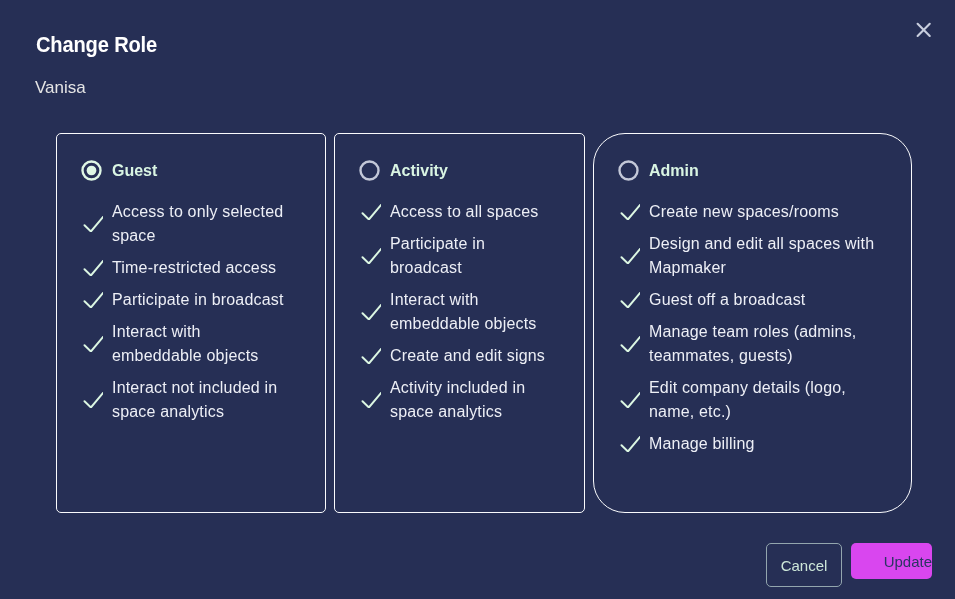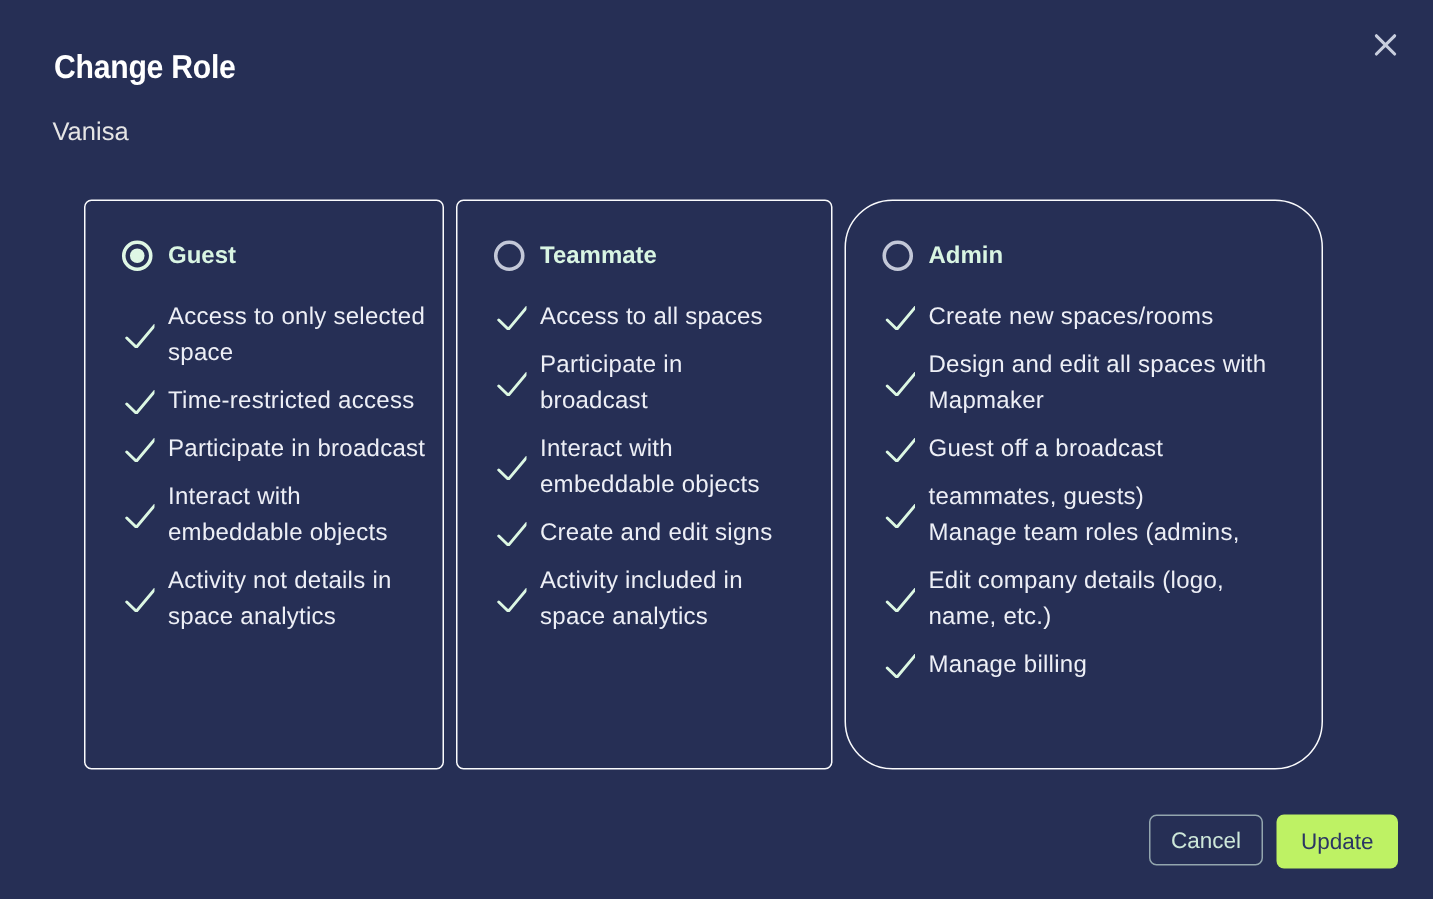--- a/index.html
+++ b/index.html
@@ -19,36 +19,36 @@
   .card:last-child{margin-right:0;border-radius:32px;}
   .card-head{display:flex;align-items:center;padding:26px 0 0 24px;}
   .radio{width:21px;height:21px;flex:none;margin-right:10px;}
   .role{font-size:16px;font-weight:700;color:#D9F5E3;line-height:20px;}
   .feats{margin:0;padding:19px 0 0 25px;list-style:none;}
   .feat{display:flex;align-items:center;margin-bottom:8px;}
   .check{width:21px;height:16px;flex:none;margin-right:9px;align-self:center;}
   .feat span{font-size:16px;color:#EDEFF6;line-height:24px;display:block;letter-spacing:0.18px;}
   .actions{position:absolute;left:0;top:0;width:955px;height:599px;pointer-events:none;}
   .btn{position:absolute;pointer-events:auto;border-radius:5px;font-size:15px;font-family:inherit;cursor:pointer;box-sizing:border-box;padding:0;}
-  .btn-cancel{background:transparent;border:1px solid #93A6AE;color:#CDE7D9;left:766px;top:543px;width:76px;height:34px;}
-  .btn-update{background:#bef264;border:none;color:#2B3563;left:851px;top:543px;width:81px;height:36px;}
+  .btn-cancel{background:transparent;border:1px solid #93A6AE;color:#CDE7D9;left:766px;top:543px;width:76px;height:44px;}
+  .btn-update{background:#d946ef;border:none;color:#2B3563;left:851px;top:543px;width:81px;height:36px;text-align:right;}
 </style>
 </head>
 <body>
 
 <div class="modal">
   <div class="title">Change Role</div>
   <div class="subtitle">Vanisa</div>
   <div class="close-btn">
     <svg width="22" height="22" viewBox="0 0 22 22" fill="none">
         <path d="M4.6 4.85 L16.75 17.0 M16.75 4.85 L4.6 17.0" stroke="#C8CEDE" stroke-width="2.1" stroke-linecap="round"></path>
       </svg>
   </div>
   <div class="cards">
-      <div class="card" style="width: 240px;">
+      <div class="card" style="width: 270px;">
         <div class="card-head">
           <svg viewBox="0 0 220 220" class="radio">
             <circle cx="110" cy="110" r="94.3" fill="none" stroke="#DFF7E5" stroke-width="25"></circle>
             <circle cx="110" cy="110" r="50.8" fill="#DFF7E5"></circle>
           </svg>
           <div class="role">Guest</div>
         </div>
         <ul class="feats">
           <li class="feat">
             <svg viewBox="0 0 21 16" class="check">
@@ -82,32 +82,32 @@
             <div>
               <span>Interact with</span>
               <span>embeddable objects</span>
             </div>
           </li>
           <li class="feat">
             <svg viewBox="0 0 21 16" class="check">
               <path d="M2.5 9.3 L8.9 15.5 L21.1 0.9" fill="none" stroke="#DCF7E3" stroke-width="1.95" stroke-linecap="round" stroke-linejoin="round"></path>
             </svg>
             <div>
-              <span>Activity not details in</span>
+              <span>Interact not included in</span>
               <span>space analytics</span>
             </div>
           </li>
         </ul>
       </div>
       <div class="card" style="width: 251px;">
         <div class="card-head">
           <svg viewBox="0 0 220 220" class="radio">
             <circle cx="110" cy="110" r="94.3" fill="none" stroke="#C3C8D8" stroke-width="25"></circle>
           </svg>
-          <div class="role">Teammate</div>
+          <div class="role">Activity</div>
         </div>
         <ul class="feats">
           <li class="feat">
             <svg viewBox="0 0 21 16" class="check">
               <path d="M2.5 9.3 L8.9 15.5 L21.1 0.9" fill="none" stroke="#DCF7E3" stroke-width="1.95" stroke-linecap="round" stroke-linejoin="round"></path>
             </svg>
             <div>
               <span>Access to all spaces</span>
             </div>
           </li>
@@ -179,22 +179,22 @@
             </svg>
             <div>
               <span>Guest off a broadcast</span>
             </div>
           </li>
           <li class="feat">
             <svg viewBox="0 0 21 16" class="check">
               <path d="M2.5 9.3 L8.9 15.5 L21.1 0.9" fill="none" stroke="#DCF7E3" stroke-width="1.95" stroke-linecap="round" stroke-linejoin="round"></path>
             </svg>
             <div>
+              <span>Manage team roles (admins,</span>
               <span>teammates, guests)</span>
-              <span>Manage team roles (admins,</span>
             </div>
           </li>
           <li class="feat">
             <svg viewBox="0 0 21 16" class="check">
               <path d="M2.5 9.3 L8.9 15.5 L21.1 0.9" fill="none" stroke="#DCF7E3" stroke-width="1.95" stroke-linecap="round" stroke-linejoin="round"></path>
             </svg>
             <div>
               <span>Edit company details (logo,</span>
               <span>name, etc.)</span>
             </div>

